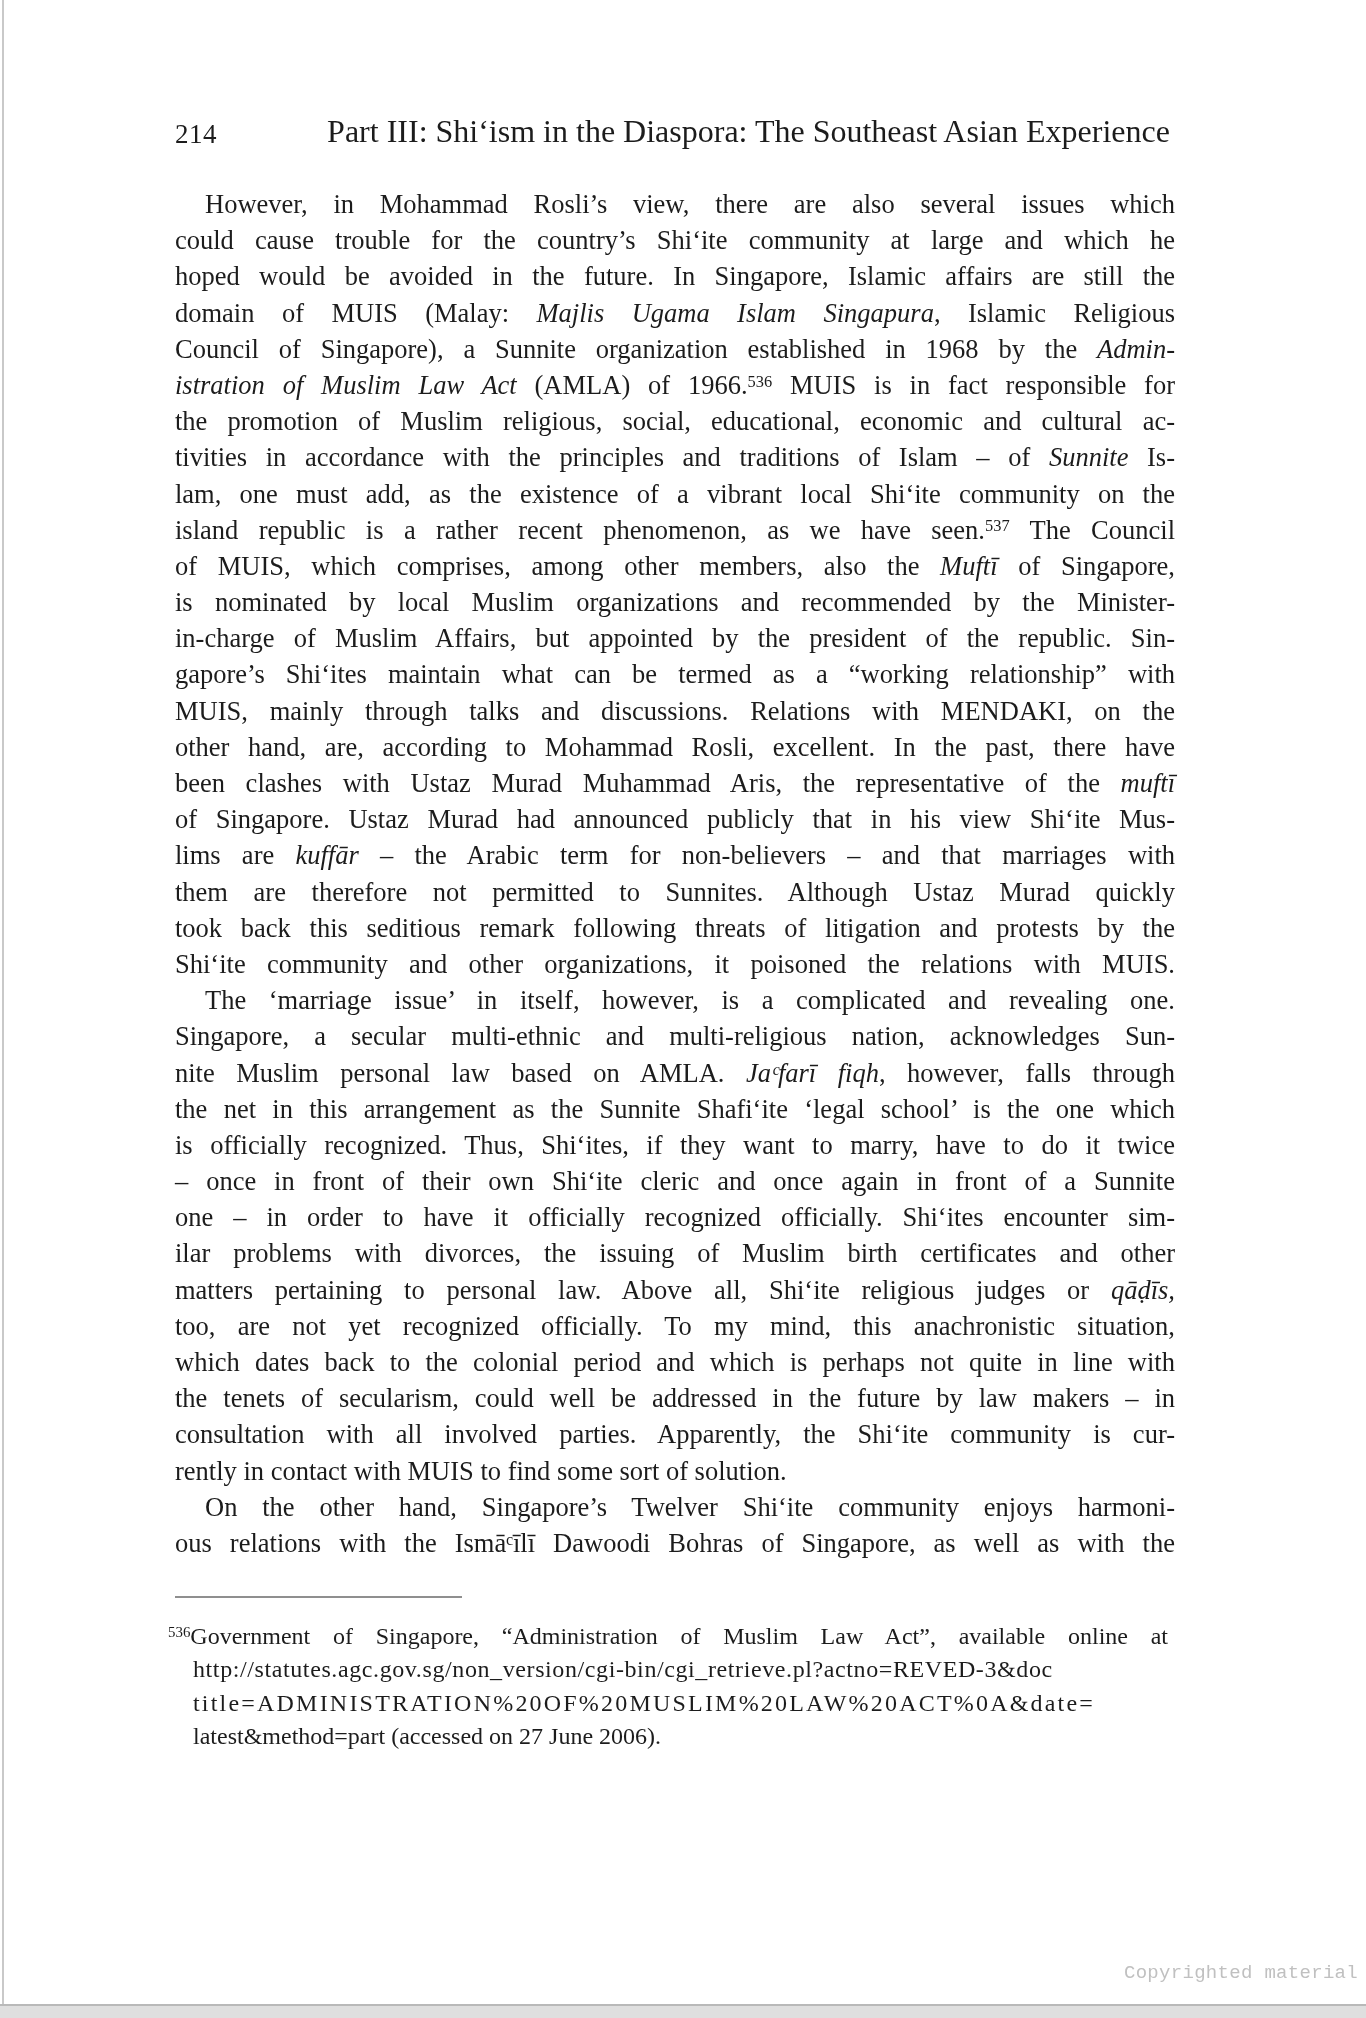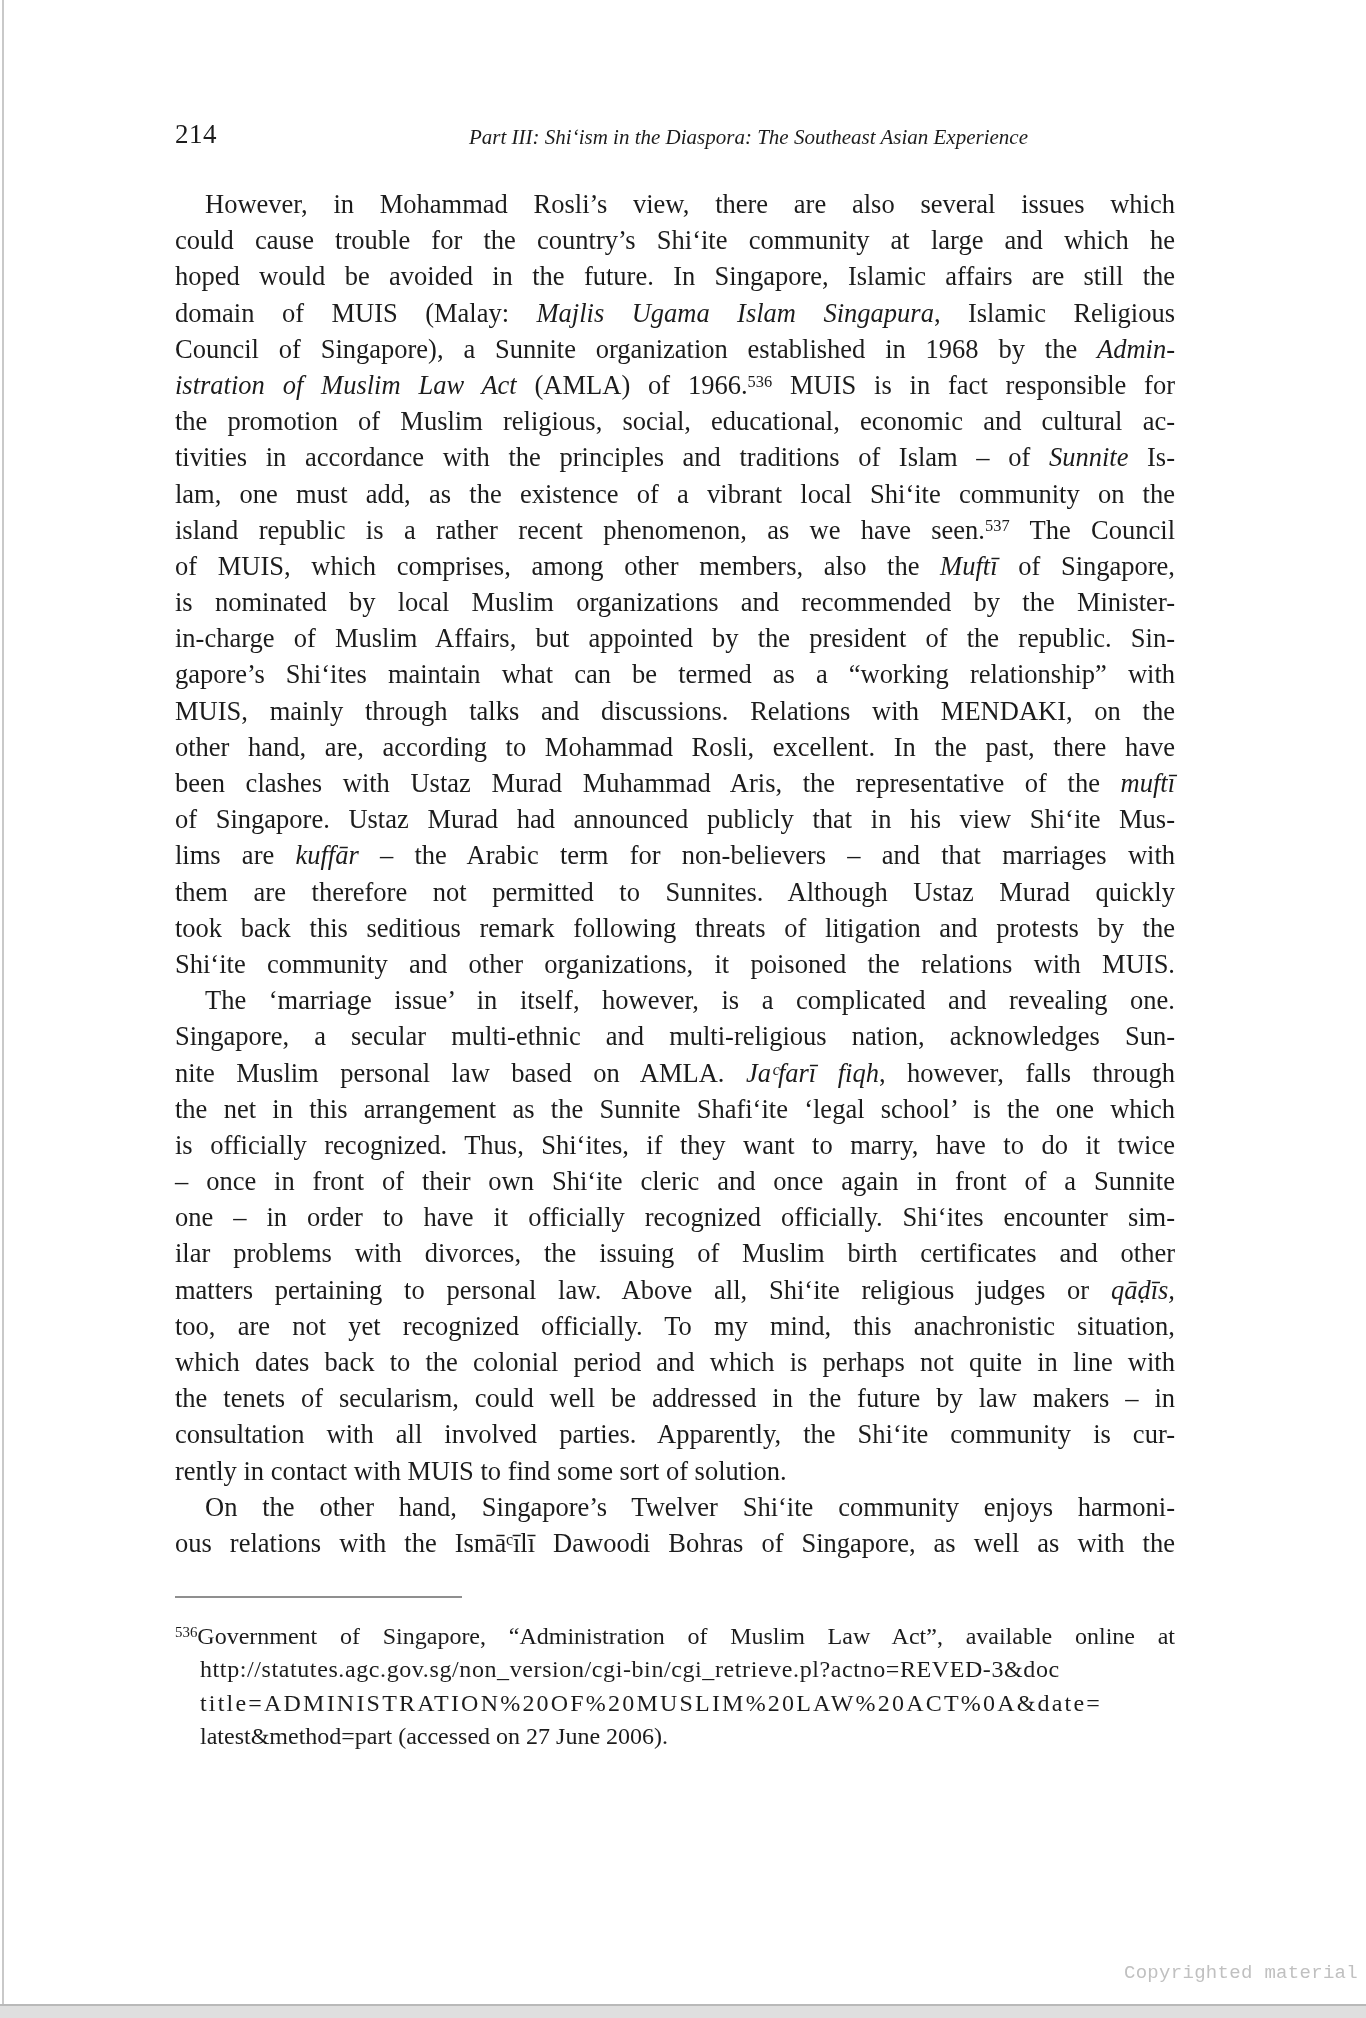--- a/index.html
+++ b/index.html
@@ -19,39 +19,39 @@
     background:#dfdfdf;border-top:2px solid #b9b9b9;
   }
   .running-header{
     position:absolute;left:175px;top:110px;width:1000px;height:40px;
     display:flex;align-items:flex-end;
   }
   .page-number{
     font-size:27px;letter-spacing:.5px;flex:0 0 auto;
   }
   .head-title{
-    flex:1 1 auto;text-align:center;font-style:italic;font-size:21px;
+    flex:1 1 auto;text-align:center;font-size:32px;
     padding-left:105px;white-space:nowrap;
   }
   .body-text{
     position:absolute;left:175px;top:186px;width:1000px;
     font-size:26.5px;line-height:36.2px;
   }
   .ln{
     text-align:justify;text-align-last:justify;
     height:36.2px;white-space:normal;
   }
   .ln.left{text-align:left;text-align-last:left;}
   .ln.indent{text-indent:30px;}
   .footnote-rule{
     position:absolute;left:175px;top:1596px;width:287px;height:0;
     border-top:2px solid #8f8f8f;
   }
   .footnotes{
-    position:absolute;left:175px;top:1620px;width:1000px;
+    position:absolute;left:168px;top:1620px;width:1000px;
     font-size:24px;line-height:33.4px;
   }
   .footnotes .ln{height:33.4px;}
   .footnotes .ln.hang{padding-left:25px;}
   i{font-style:italic;}
   sup{
     font-size:.62em;vertical-align:baseline;position:relative;top:-.45em;
     line-height:0;
   }
   .copyright{

